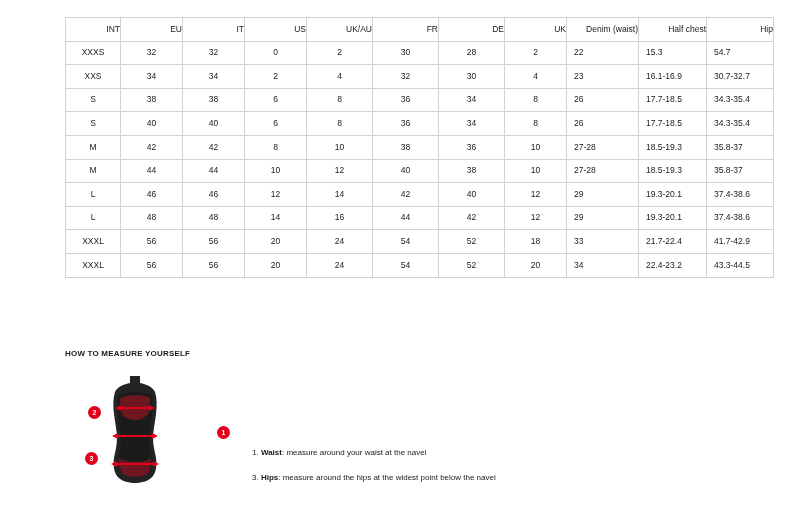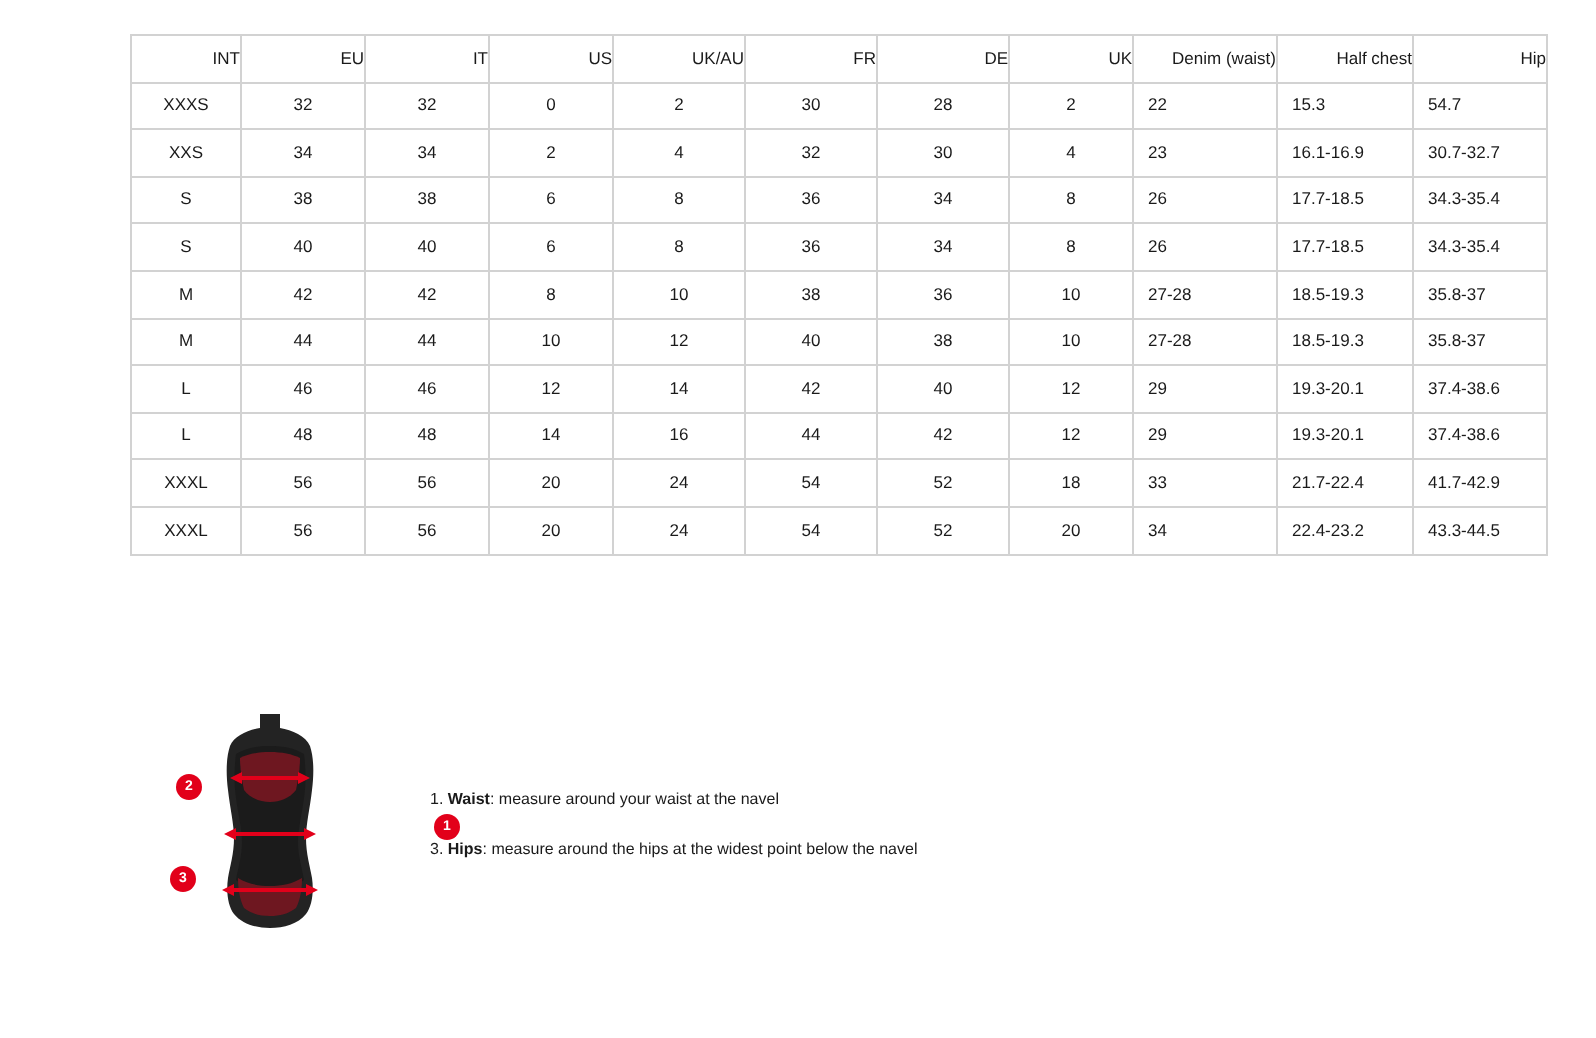--- a/index.html
+++ b/index.html
@@ -63,21 +63,22 @@
   }
   #measure-title {
     font-size: 8px;
     font-weight: bold;
     letter-spacing: 0.2px;
     color: #1a1a1a;
     margin-bottom: 10px;
   }
   #measure-body {
     display: flex;
-    align-items: center;
+    align-items: flex-end;
+    gap: 37px;
   }
   #figure-wrap {
     position: relative;
     width: 140px;
     height: 130px;
     flex: 0 0 140px;
   }
   #instructions {
     margin-left: 10px;
     padding-top: 12px;
@@ -275,20 +276,21 @@
         <td>52</td>
         <td>20</td>
         <td class="left">34</td>
         <td class="left">22.4-23.2</td>
         <td class="left">43.3-44.5</td>
       </tr>
     </tbody>
 </table>
 
 <div id="measure-section">
+  <div id="measure-title">HOW TO MEASURE YOURSELF</div>
   <div id="measure-body">
     <div id="figure-wrap">
       <svg class="torso" viewBox="0 0 50 118">
 
         <path d="M20 2 h10 v7 c6 1 13 4 15 9 c2 6 2 14 1 22 c-1 9 -3 17 -3 24 c0 8 2 14 3 20 c1 7 0 14 -3 18 c-4 5 -11 7 -18 7 c-7 0 -14 -2 -18 -7 c-3 -4 -4 -11 -3 -18 c1 -6 3 -12 3 -20 c0 -7 -2 -15 -3 -24 c-1 -8 -1 -16 1 -22 c2 -5 9 -8 15 -9 z" fill="#232323"></path>
 
         <path d="M8 22 c5 -3 10 -4 17 -4 c7 0 12 1 17 4 c1 8 1 15 0 22 c-1 8 -3 15 -3 22 c0 7 2 13 3 19 c-5 4 -11 6 -17 6 c-6 0 -12 -2 -17 -6 c1 -6 3 -12 3 -19 c0 -7 -2 -14 -3 -22 c-1 -7 -1 -14 0 -22 z" fill="#1b1b1b"></path>
         <path d="M10 24 c4 -2 9 -3 15 -3 c6 0 11 1 15 3 c0 6 -1 11 -2 16 c-3 4 -8 6 -13 6 c-5 0 -10 -2 -13 -6 c-1 -5 -2 -10 -2 -16 z" fill="#6e1720"></path>
         <path d="M9 84 c5 3 10 4 16 4 c6 0 11 -1 16 -4 c0 6 -1 11 -3 15 c-4 3 -8 4 -13 4 c-5 0 -9 -1 -13 -4 c-2 -4 -3 -9 -3 -15 z" fill="#6e1720"></path>
 

